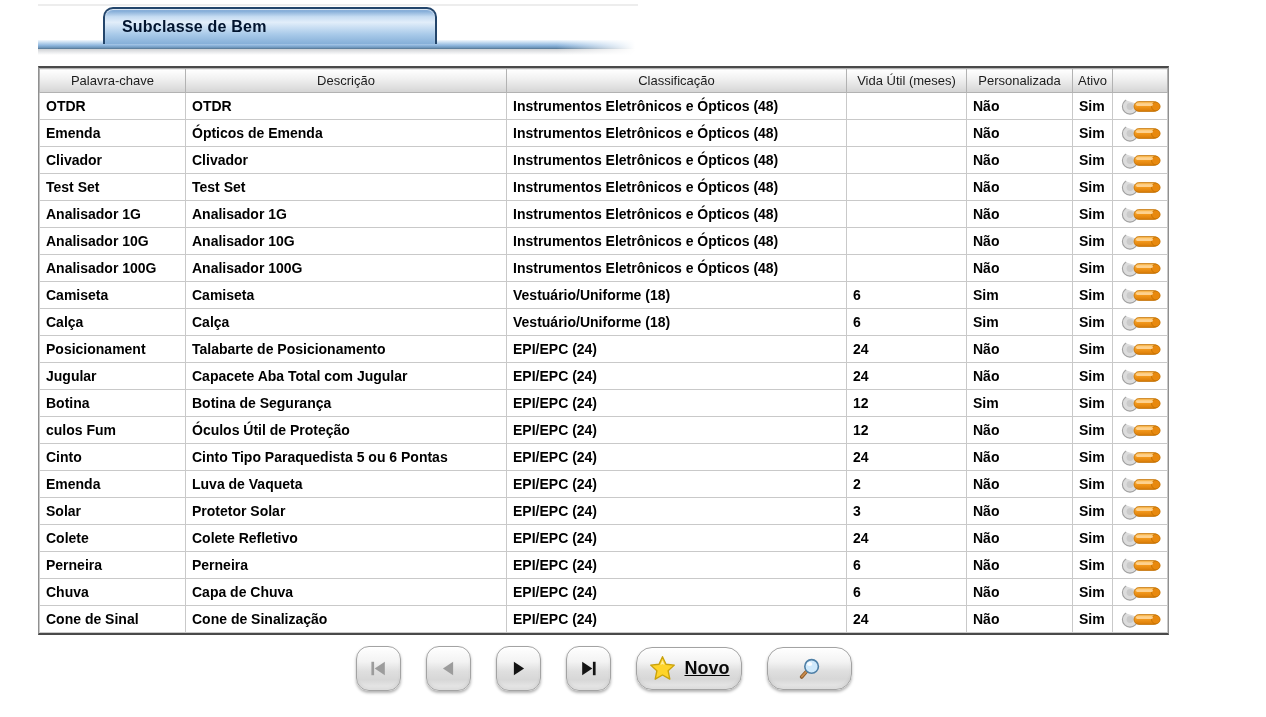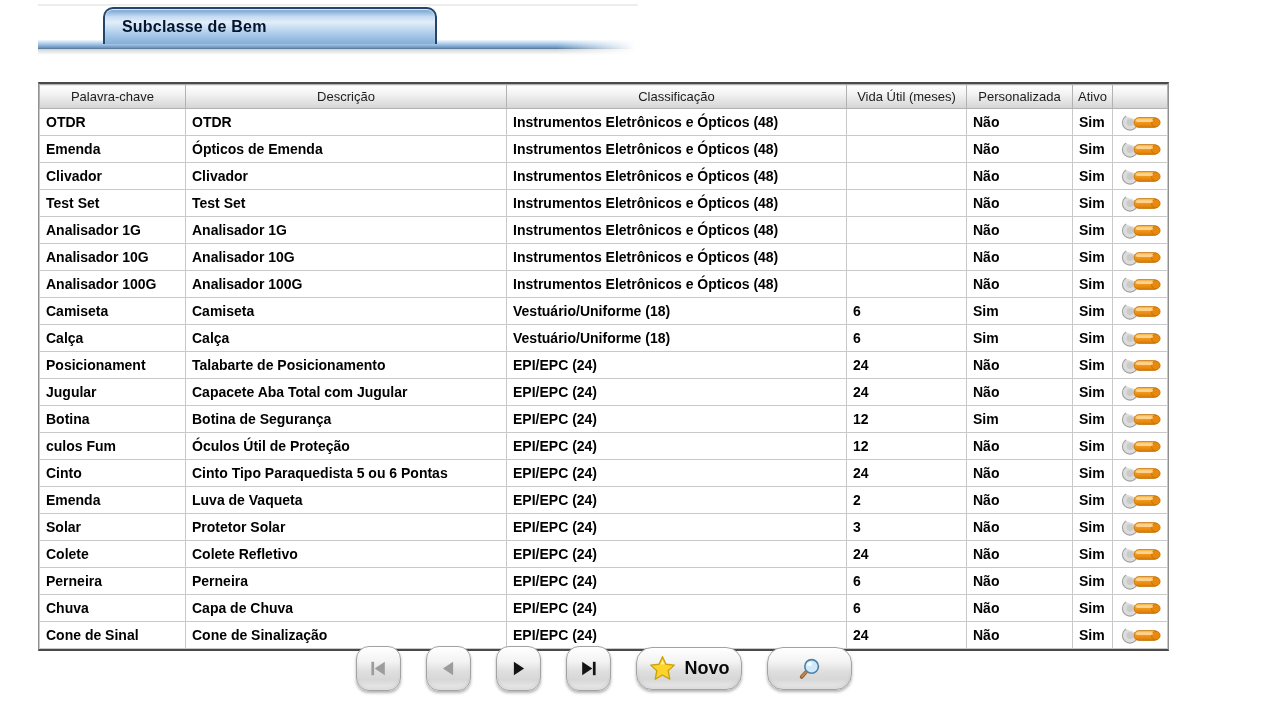--- a/index.html
+++ b/index.html
@@ -18,42 +18,42 @@
   .band-wrap{position:absolute;left:38px;top:40px;width:603px;height:16px;z-index:1;}
   .band{width:100%;height:9px;
         background:linear-gradient(180deg,#f3f8fd 0%,#c3daf0 28%,#8cb4dc 62%,#6d94b8 86%,#51718c 100%);}
   .band-shadow{width:100%;height:6px;opacity:.65;
         background:linear-gradient(180deg,#b4b8bd 0%,#dfe1e4 55%,#ffffff 100%);}
   .band-wrap::after{content:"";position:absolute;inset:0;
         background:linear-gradient(90deg,rgba(255,255,255,0) 0%,rgba(255,255,255,0) 86%,#ffffff 99%);}
 
   
   .grid-wrap{position:absolute;left:38px;top:66px;border:1px solid #909090;
-             border-top:2px solid #4a4a4a;border-bottom:2px solid #4a4a4a;margin-top:16px;}
+             border-top:2px solid #4a4a4a;border-bottom:2px solid #4a4a4a;}
   table.grid{border-collapse:collapse;table-layout:fixed;width:1128px;}
   table.grid th{height:24px;box-sizing:border-box;
        background:linear-gradient(180deg,#ffffff 0%,#f1f1f1 40%,#dddddd 82%,#d3d3d3 100%);
        border:1px solid #b2b2b2;font-weight:400;font-size:13px;color:#1c1c1c;
        text-align:center;padding:0 2px;white-space:nowrap;overflow:hidden;}
   table.grid td{height:27px;box-sizing:border-box;border:1px solid #c9c9c9;background:#ffffff;
        font-weight:700;font-size:14px;color:#000000;padding:0 2px 0 6px;
        white-space:nowrap;overflow:hidden;}
   .col-palavra_chave{width:146px;}
   .col-descricao{width:321px;}
   .col-classificacao{width:340px;}
   .col-vida_util{width:120px;}
   .col-personalizada{width:106px;}
   .col-ativo{width:40px;}
   .col-acoes{width:55px;}
   td.icon-cell{padding:0;text-align:center;}
   .wrench-btn{display:inline-flex;align-items:center;justify-content:center;
               width:42px;height:21px;cursor:pointer;vertical-align:middle;}
 
   
-  .controls{position:absolute;left:356px;top:646px;display:flex;align-items:center;}
+  .controls{position:absolute;left:356px;top:646px;display:flex;align-items:center;text-decoration:underline;}
   .btn{position:relative;box-sizing:border-box;border:1px solid #a3a3a3;cursor:pointer;
        background:linear-gradient(180deg,#ffffff 0%,#f3f3f3 34%,#dfdfdf 56%,#d7d7d7 76%,#ececec 100%);
        box-shadow:0 2px 3px rgba(0,0,0,.30),inset 0 1px 1px #ffffff,inset 0 -2px 3px rgba(0,0,0,.07);
        display:flex;align-items:center;justify-content:center;}
   .nav-btn{width:45px;height:45px;border-radius:13px;margin-right:25px;}
   .pill-btn{height:43px;border-radius:16px;margin-right:25px;gap:9px;padding:0 10px;}
   .novo-btn{width:106px;}
   .search-btn{width:85px;margin-right:0;}
   .novo-label{font-size:18px;font-weight:700;color:#0a0a0a;}
 </style>

